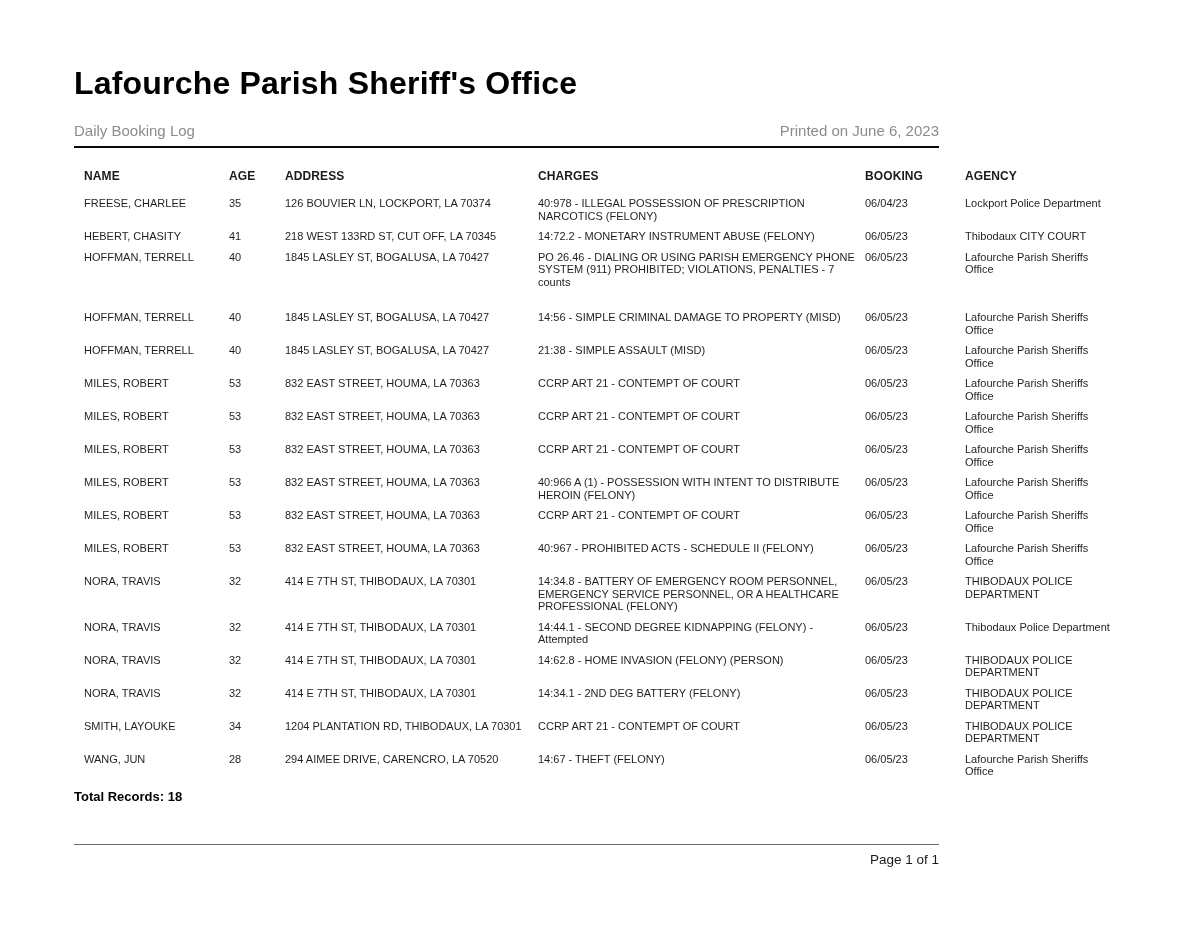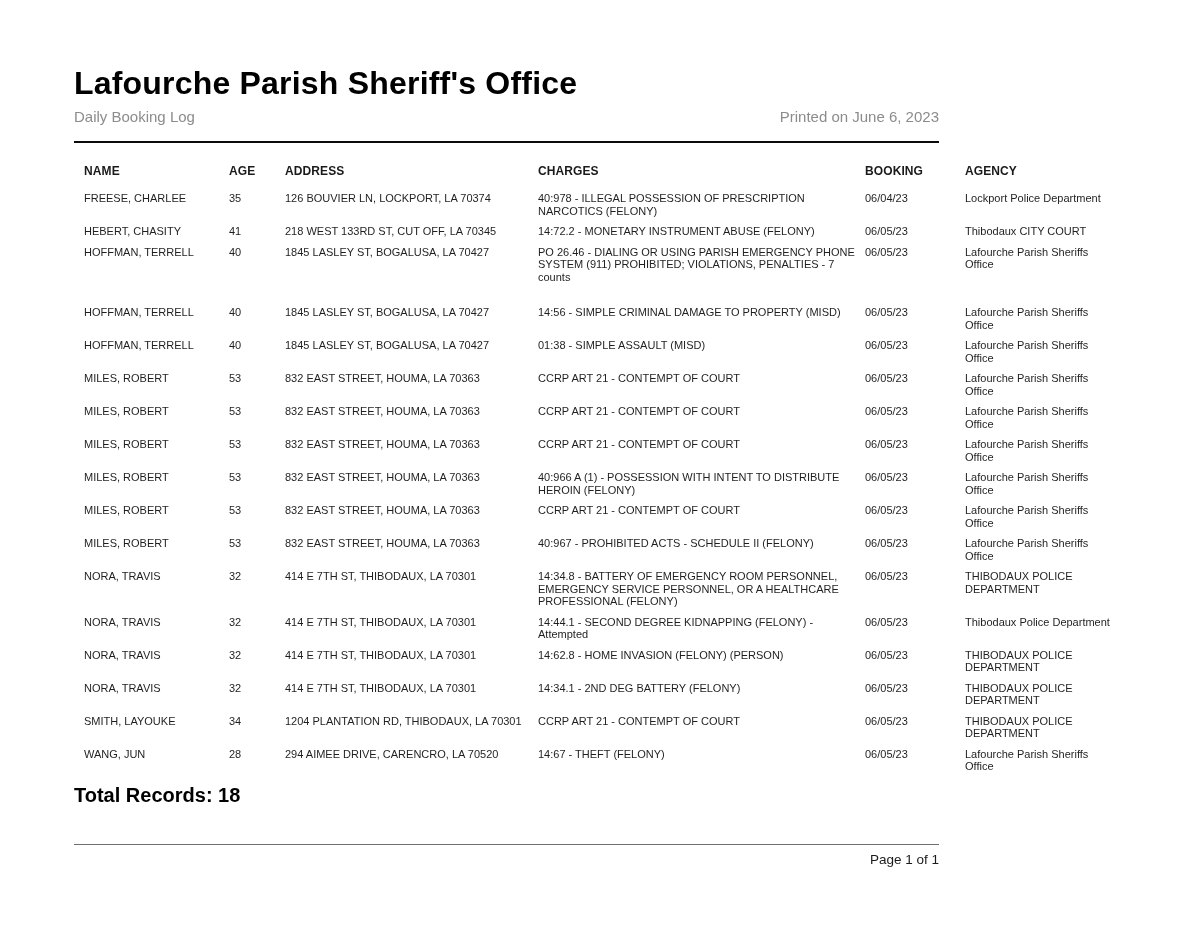--- a/index.html
+++ b/index.html
@@ -31,22 +31,22 @@
     font-size: 32px;
     line-height: 34px;
     font-weight: bold;
     color: #000000;
     letter-spacing: 0.2px;
   }
   .subhead {
     display: flex;
     justify-content: space-between;
     align-items: flex-end;
-    margin-top: 8px;
-    padding-bottom: 16px;
+    margin-top: 22px;
+    padding-bottom: 7px;
     border-bottom: 2.5px solid #0a0a0a;
     font-size: 15px;
     color: #8c8c8c;
   }
   table.booking {
     width: 100%;
     border-collapse: collapse;
     table-layout: fixed;
     margin-top: 0;
   }
@@ -68,21 +68,21 @@
     word-wrap: break-word;
   }
   table.booking th:first-child,
   table.booking td:first-child {
     padding-left: 10px;
   }
   
   table.booking tbody tr:nth-child(3) td { padding-bottom: 19px; }
   .total {
     margin-top: 7px;
-    font-size: 20px;
+    font-size: 13px;
     font-weight: bold;
     color: #000000;
   }
   .footer {
     position: absolute;
     left: 74px;
     right: 74px;
     top: 844px;
     border-top: 1.5px solid #6e6e6e;
     text-align: right;
@@ -157,21 +157,21 @@
     <td>1845 LASLEY ST, BOGALUSA, LA 70427</td>
     <td>14:56 - SIMPLE CRIMINAL DAMAGE TO PROPERTY (MISD)</td>
     <td>06/05/23</td>
     <td>Lafourche Parish Sheriffs Office</td>
   </tr>
 
   <tr>
     <td>HOFFMAN, TERRELL</td>
     <td>40</td>
     <td>1845 LASLEY ST, BOGALUSA, LA 70427</td>
-    <td>01:38 - SIMPLE ASSAULT (MISD)</td>
+    <td>21:38 - SIMPLE ASSAULT (MISD)</td>
     <td>06/05/23</td>
     <td>Lafourche Parish Sheriffs Office</td>
   </tr>
 
 
   <tr>
     <td>MILES, ROBERT</td>
     <td>53</td>
     <td>832 EAST STREET, HOUMA, LA 70363</td>
     <td>CCRP ART 21 - CONTEMPT OF COURT</td>

